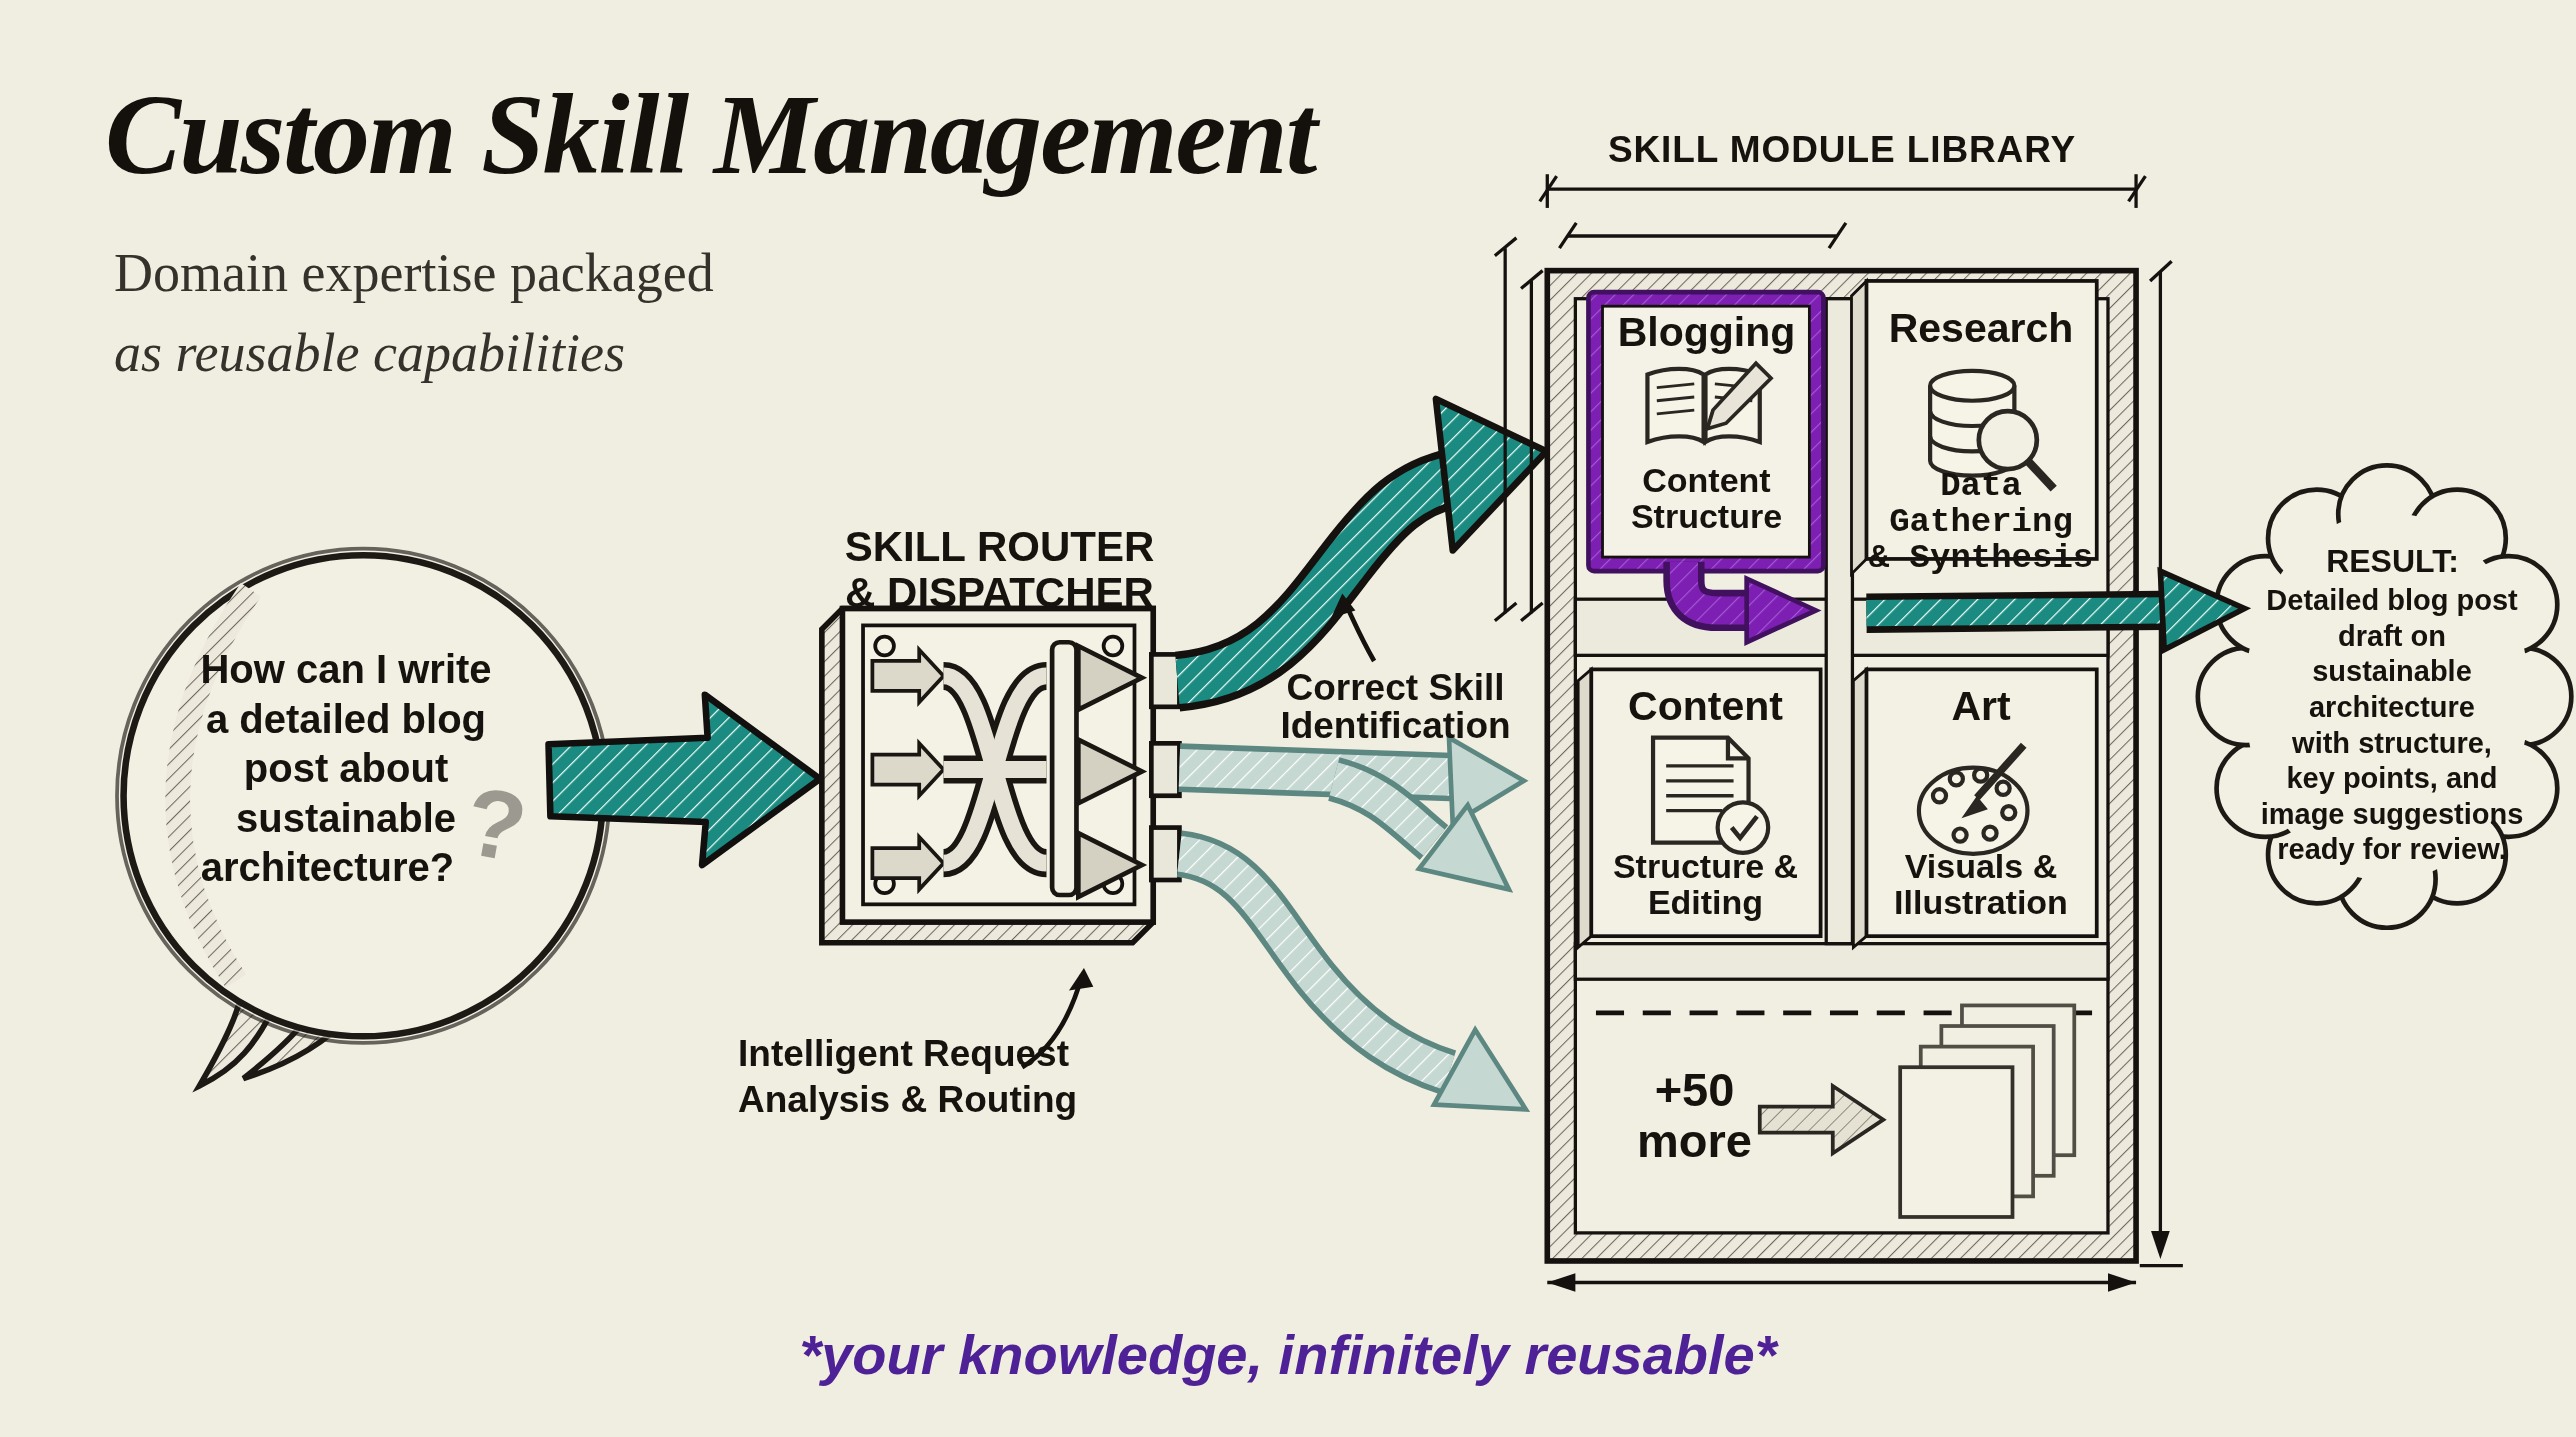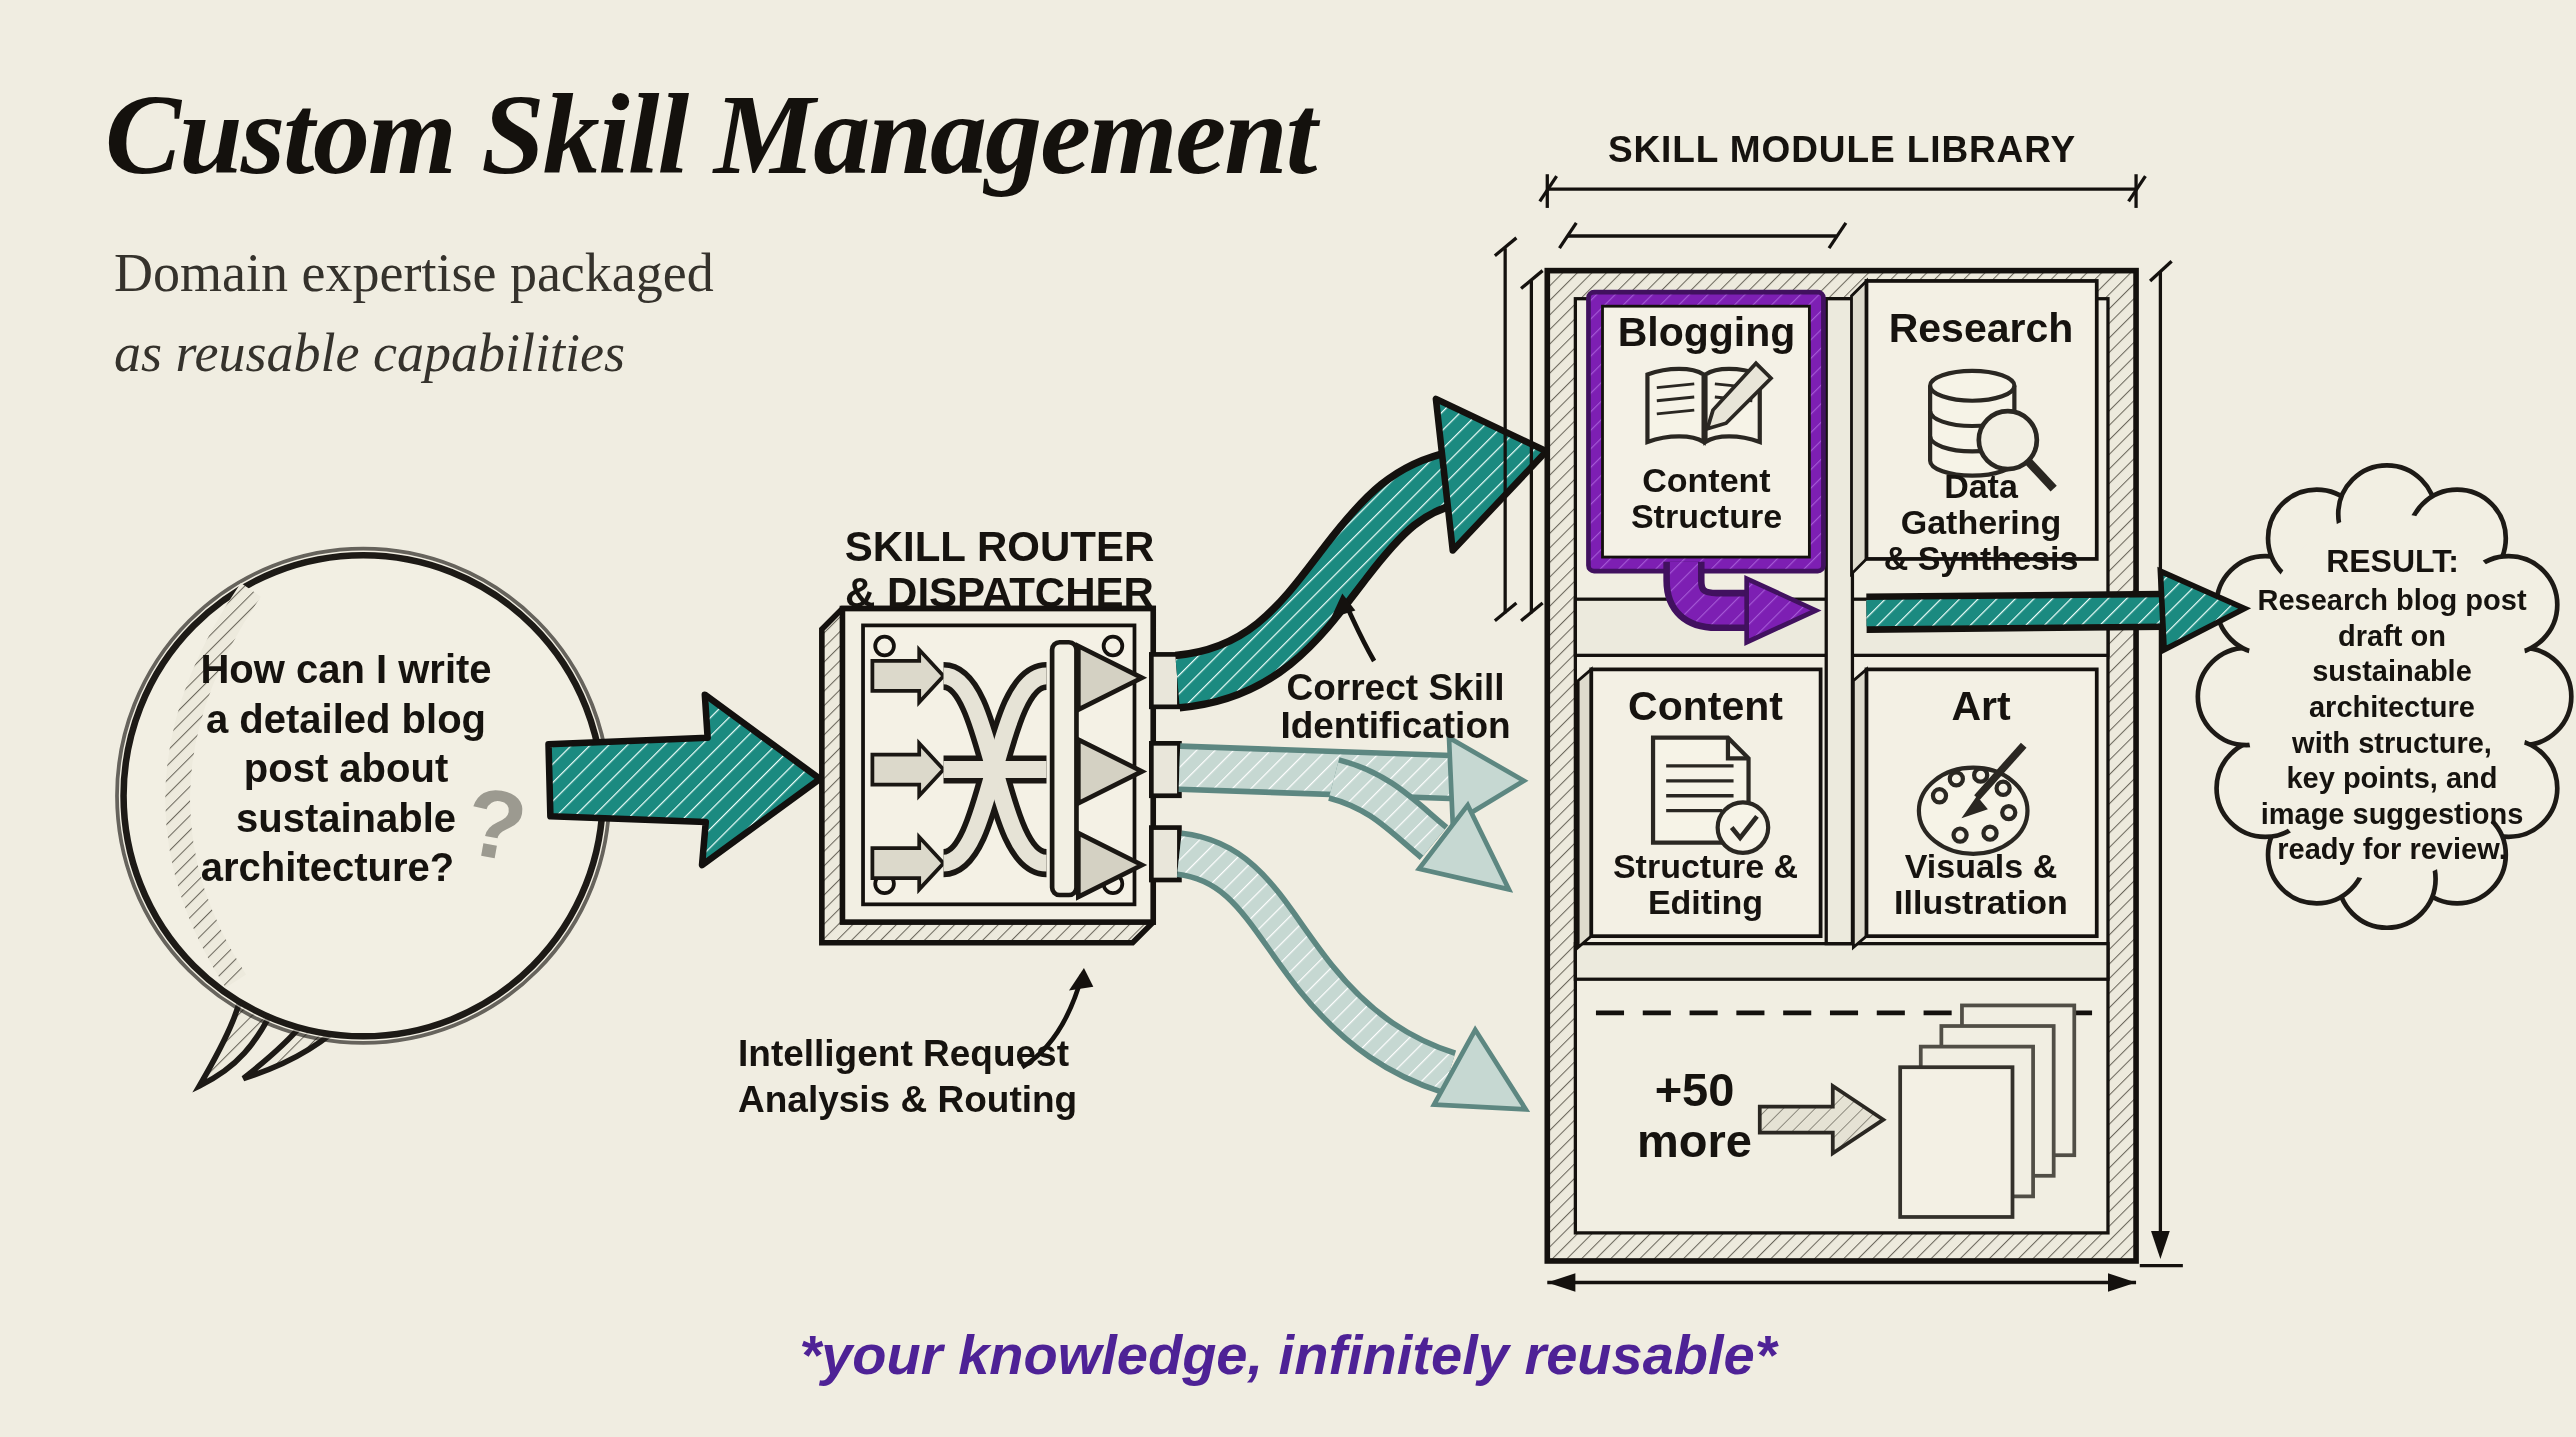--- a/index.html
+++ b/index.html
@@ -270,42 +270,42 @@
 
 <div class="txt center" id="lib-title">SKILL MODULE LIBRARY</div>
 
 <div class="txt card-title center" style="left:1603px;width:207px;top:309px;">Blogging</div>
 <div class="txt card-desc center" style="left:1603px;width:207px;top:462px;">
   <span>Content</span><br>
   <span>Structure</span>
 </div>
 
 <div class="txt card-title center" style="left:1866px;width:230px;top:305px;">Research</div>
-<div class="txt card-desc center" style="left:1866px;width:230px;top:468px;">
+<div class="txt card-desc center" style="left:1866px;width:230px;top:468px;font-family:Liberation Mono, monospace;">
   <span>Data Gathering</span><br>
   <span>&amp; Synthesis</span>
 </div>
 
 <div class="txt card-title center" style="left:1591px;width:229px;top:683px;">Content</div>
 <div class="txt card-desc center" style="left:1591px;width:229px;top:848px;">
   <span>Structure &amp;</span><br>
   <span>Editing</span>
 </div>
 
 <div class="txt card-title center" style="left:1866px;width:230px;top:683px;">Art</div>
 <div class="txt card-desc center" style="left:1866px;width:230px;top:848px;">
   <span>Visuals &amp;</span><br>
   <span>Illustration</span>
 </div>
 
 <div class="txt more-line center" style="top:1065px;">+50</div>
 <div class="txt more-line center" style="top:1116px;">more</div>
 
 <div class="txt center" id="cloud-head">RESULT:</div>
-<div class="txt cloud-line center" style="top:582px;">Research blog post</div>
+<div class="txt cloud-line center" style="top:582px;">Detailed blog post</div>
 <div class="txt cloud-line center" style="top:618px;">draft on</div>
 <div class="txt cloud-line center" style="top:653px;">sustainable</div>
 <div class="txt cloud-line center" style="top:689px;">architecture</div>
 <div class="txt cloud-line center" style="top:725px;">with structure,</div>
 <div class="txt cloud-line center" style="top:760px;">key points, and</div>
 <div class="txt cloud-line center" style="top:796px;">image suggestions</div>
 <div class="txt cloud-line center" style="top:831px;">ready for review.</div>
 
 <div class="txt center" id="footer">*your knowledge, infinitely reusable*</div>
 

